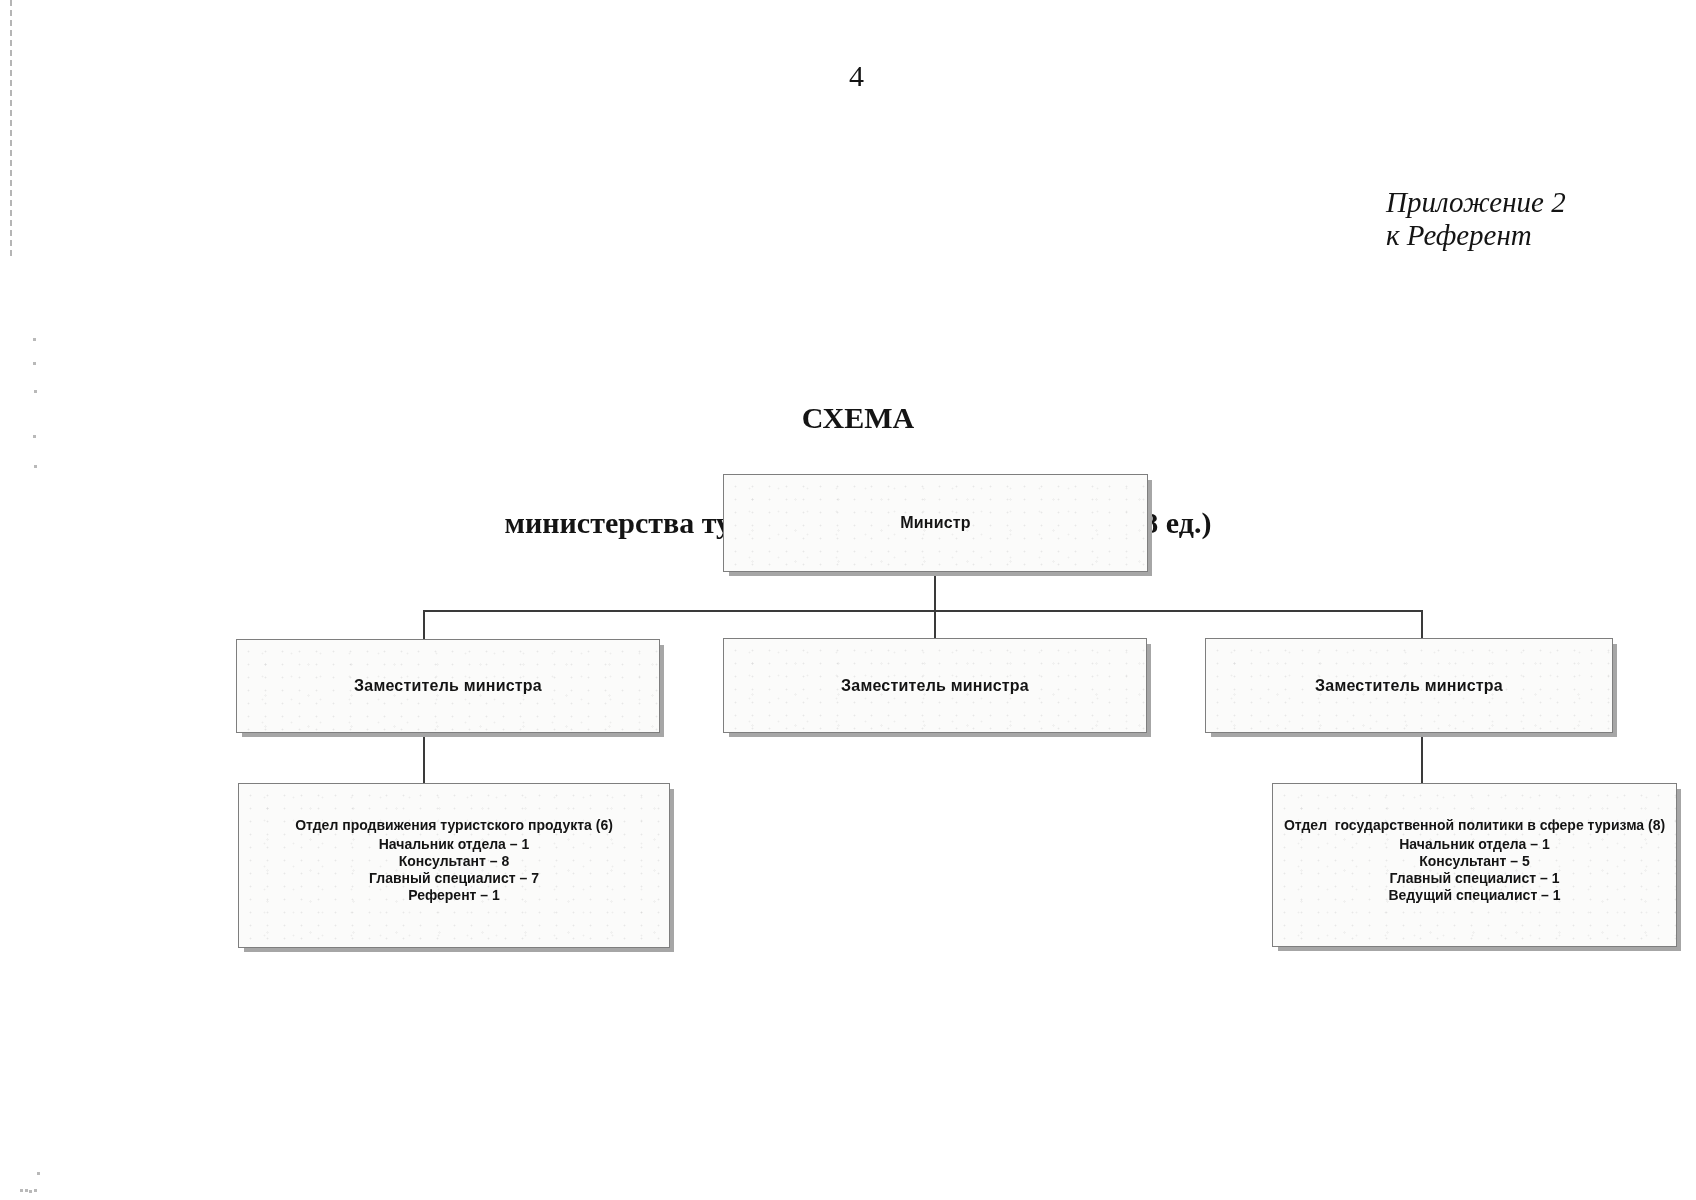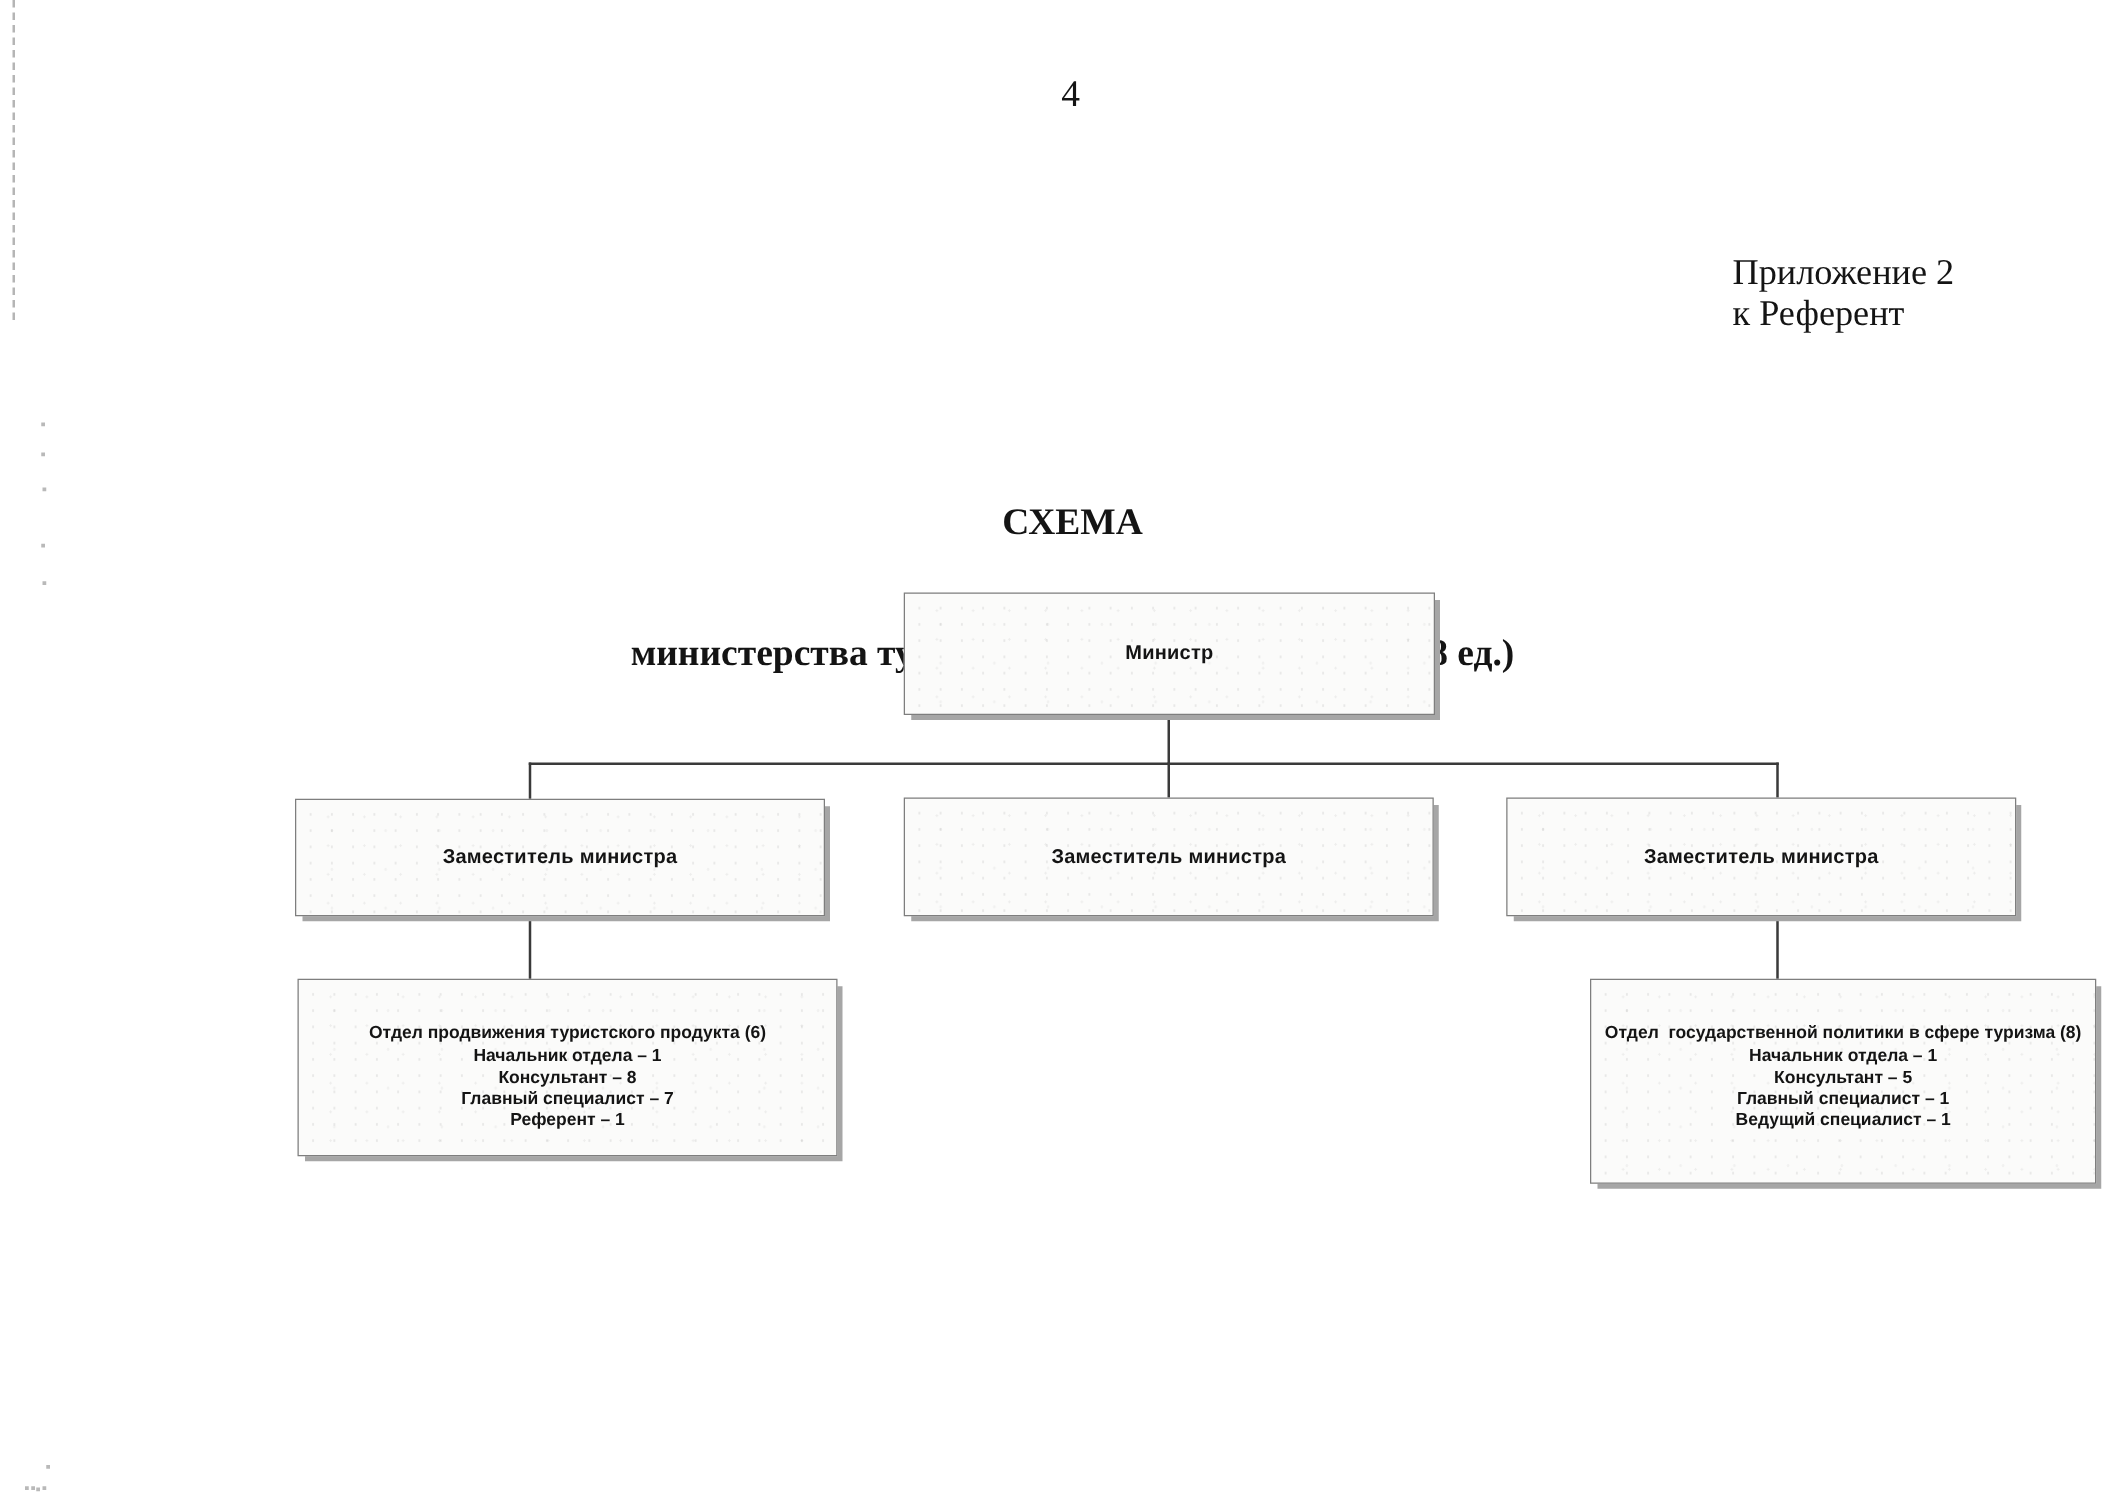--- a/index.html
+++ b/index.html
@@ -20,23 +20,24 @@
   .page-number {
     position: absolute;
     left: 849px;
     top: 60px;
     font-size: 30px;
     line-height: 32px;
   }
   .annotation {
     position: absolute;
     left: 1386px;
-    top: 202px;
+    top: 186px;
     font-size: 29px;
     line-height: 33px;
+    font-style: italic;
   }
   .doc-title {
     position: absolute;
     left: 8px;
     top: 330px;
     width: 1700px;
     text-align: center;
     font-size: 30px;
     line-height: 35px;
     font-weight: bold;
@@ -74,21 +75,21 @@
   }
   .dept-title, .staff-line {
     white-space: pre;
   }
   .dept-title { margin-bottom: 2px; }
 
   #minister-box { left: 723px; top: 474px; width: 425px; height: 98px; text-align: center; }
   #deputy-box-1 { left: 236px;  top: 639px; width: 424px; height: 94px; }
   #deputy-box-2 { left: 723px;  top: 638px; width: 424px; height: 95px; }
   #deputy-box-3 { left: 1205px; top: 638px; width: 408px; height: 95px; }
-  #dept-box-1   { left: 238px;  top: 783px; width: 432px; height: 142px; }
+  #dept-box-1   { left: 238px;  top: 783px; width: 432px; height: 165px; }
   #dept-box-2   { left: 1272px; top: 783px; width: 405px; height: 164px; }
 
   
   .vline, .hline {
     position: absolute;
     background: #3a3a3a;
   }
   .vline { width: 2px; }
   .hline { height: 2px; }
   #conn-minister-down { left: 934px;  top: 572px; height: 40px; }

